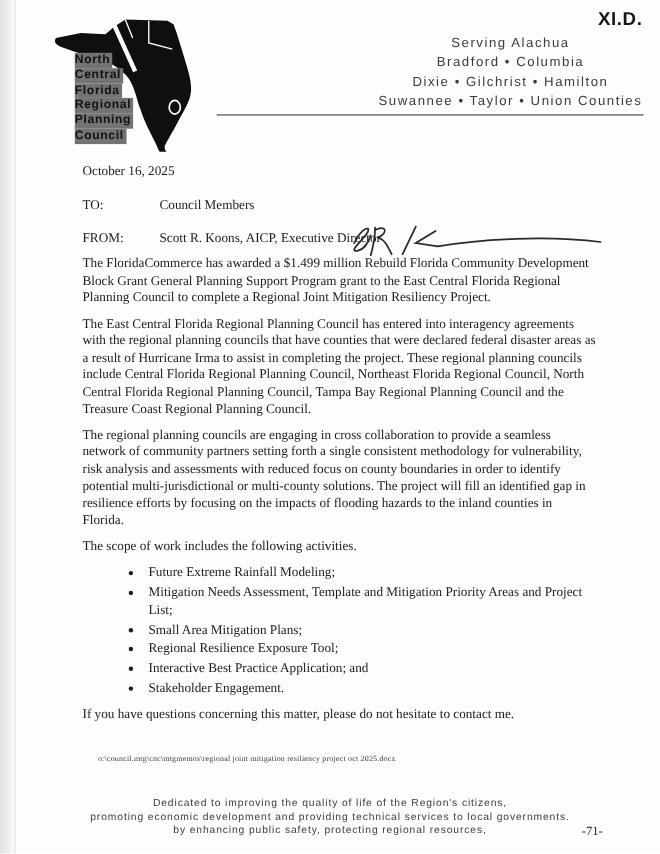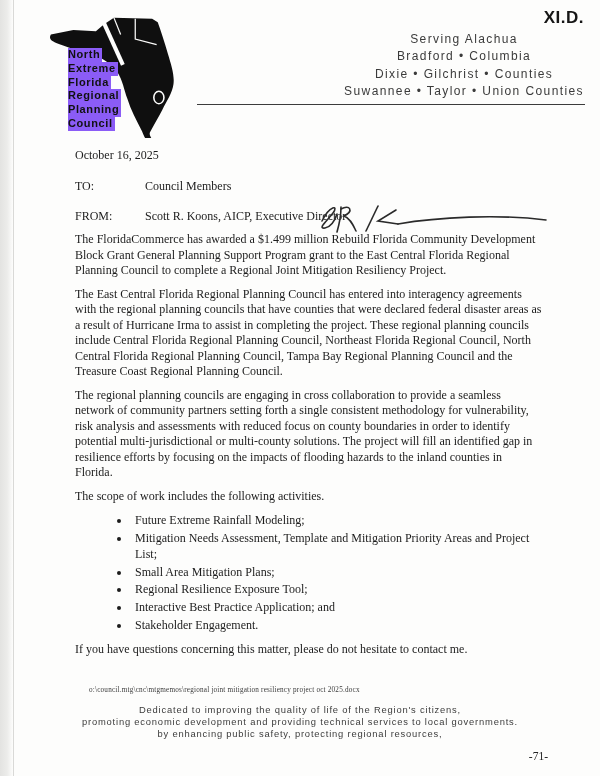--- a/index.html
+++ b/index.html
@@ -18,21 +18,21 @@
   }
   
   .logo{position:absolute;left:34px;top:12px;width:162px;height:126px;}
   .logo svg{position:absolute;left:0;top:0;}
   .logo-text{
     position:absolute;left:34px;top:36px;
     font-family:"Liberation Sans", sans-serif;
     font-size:11px;font-weight:800;letter-spacing:0.6px;
     line-height:13.8px;color:#111;
   }
-  .logo-text span{display:table;background:#8b5cf6;padding:0 2px 0 0;}
+  .logo-text span{display:table;background:#737373;padding:0 2px 0 0;}
   .item-number{
     position:absolute;right:16px;top:8px;
     font-family:"Liberation Sans", sans-serif;
     font-size:17px;font-weight:800;color:#161616;letter-spacing:0.5px;
   }
   .serving{
     position:absolute;right:16px;top:31px;
     text-align:center;
     font-family:"Liberation Sans", sans-serif;
     font-size:12px;color:#3b3b3b;letter-spacing:1.4px;
@@ -66,21 +66,21 @@
     margin:3px 0 9px 0;padding:0 0 0 56px;
     list-style:disc;
   }
   ul.scope li{margin:0 0 1.5px 0;line-height:16.2px;padding-left:4px;}
   
   .file-path{
     position:absolute;left:89px;top:686px;
     font-size:7.2px;color:#3a3a3a;letter-spacing:0.2px;
   }
   .motto{
-    position:absolute;left:0;top:704px;width:600px;
+    position:absolute;left:0;top:724px;width:600px;
     text-align:center;
     font-family:"Liberation Sans", sans-serif;
     font-size:9.4px;color:#3c3c3c;letter-spacing:0.8px;
     line-height:11.8px;font-weight:500;
   }
   .page-number{
     position:absolute;right:52px;top:750px;
     font-size:11.5px;color:#222;
   }
 </style>
@@ -107,34 +107,34 @@
                C61,45 53,41 45,37
                C37,35 27,33 17,29
                C11,27 5,25 8,20 Z" fill="#0f0f0f"></path>
       <path d="M53,5 L72,47" stroke="#fdfdfc" stroke-width="3.6" fill="none"></path>
       <path d="M83,6 L83,24 L102,29" stroke="#fdfdfc" stroke-width="1.1" fill="none"></path>
       <path d="M64,5 L70,20" stroke="#fdfdfc" stroke-width="1.1" fill="none"></path>
       <ellipse cx="104" cy="76" rx="4.5" ry="5.5" fill="#0f0f0f" stroke="#fdfdfc" stroke-width="1.4"></ellipse>
     </svg>
     <div class="logo-text">
       <span>North</span>
-      <span>Extreme</span>
+      <span>Central</span>
       <span>Florida</span>
       <span>Regional</span>
       <span>Planning</span>
       <span>Council</span>
     </div>
   </div>
 
   <div class="item-number">XI.D.</div>
 
   <div class="serving">
     <div>Serving Alachua</div>
     <div>Bradford • Columbia</div>
-    <div>Dixie • Gilchrist • Counties</div>
+    <div>Dixie • Gilchrist • Hamilton</div>
     <div>Suwannee • Taylor • Union Counties</div>
   </div>
 
   <div class="head-rule"></div>
 
   <div class="memo">
     <div class="memo-date">October 16, 2025</div>
 
     <div class="memo-row">
       <div class="memo-label">TO:</div>

